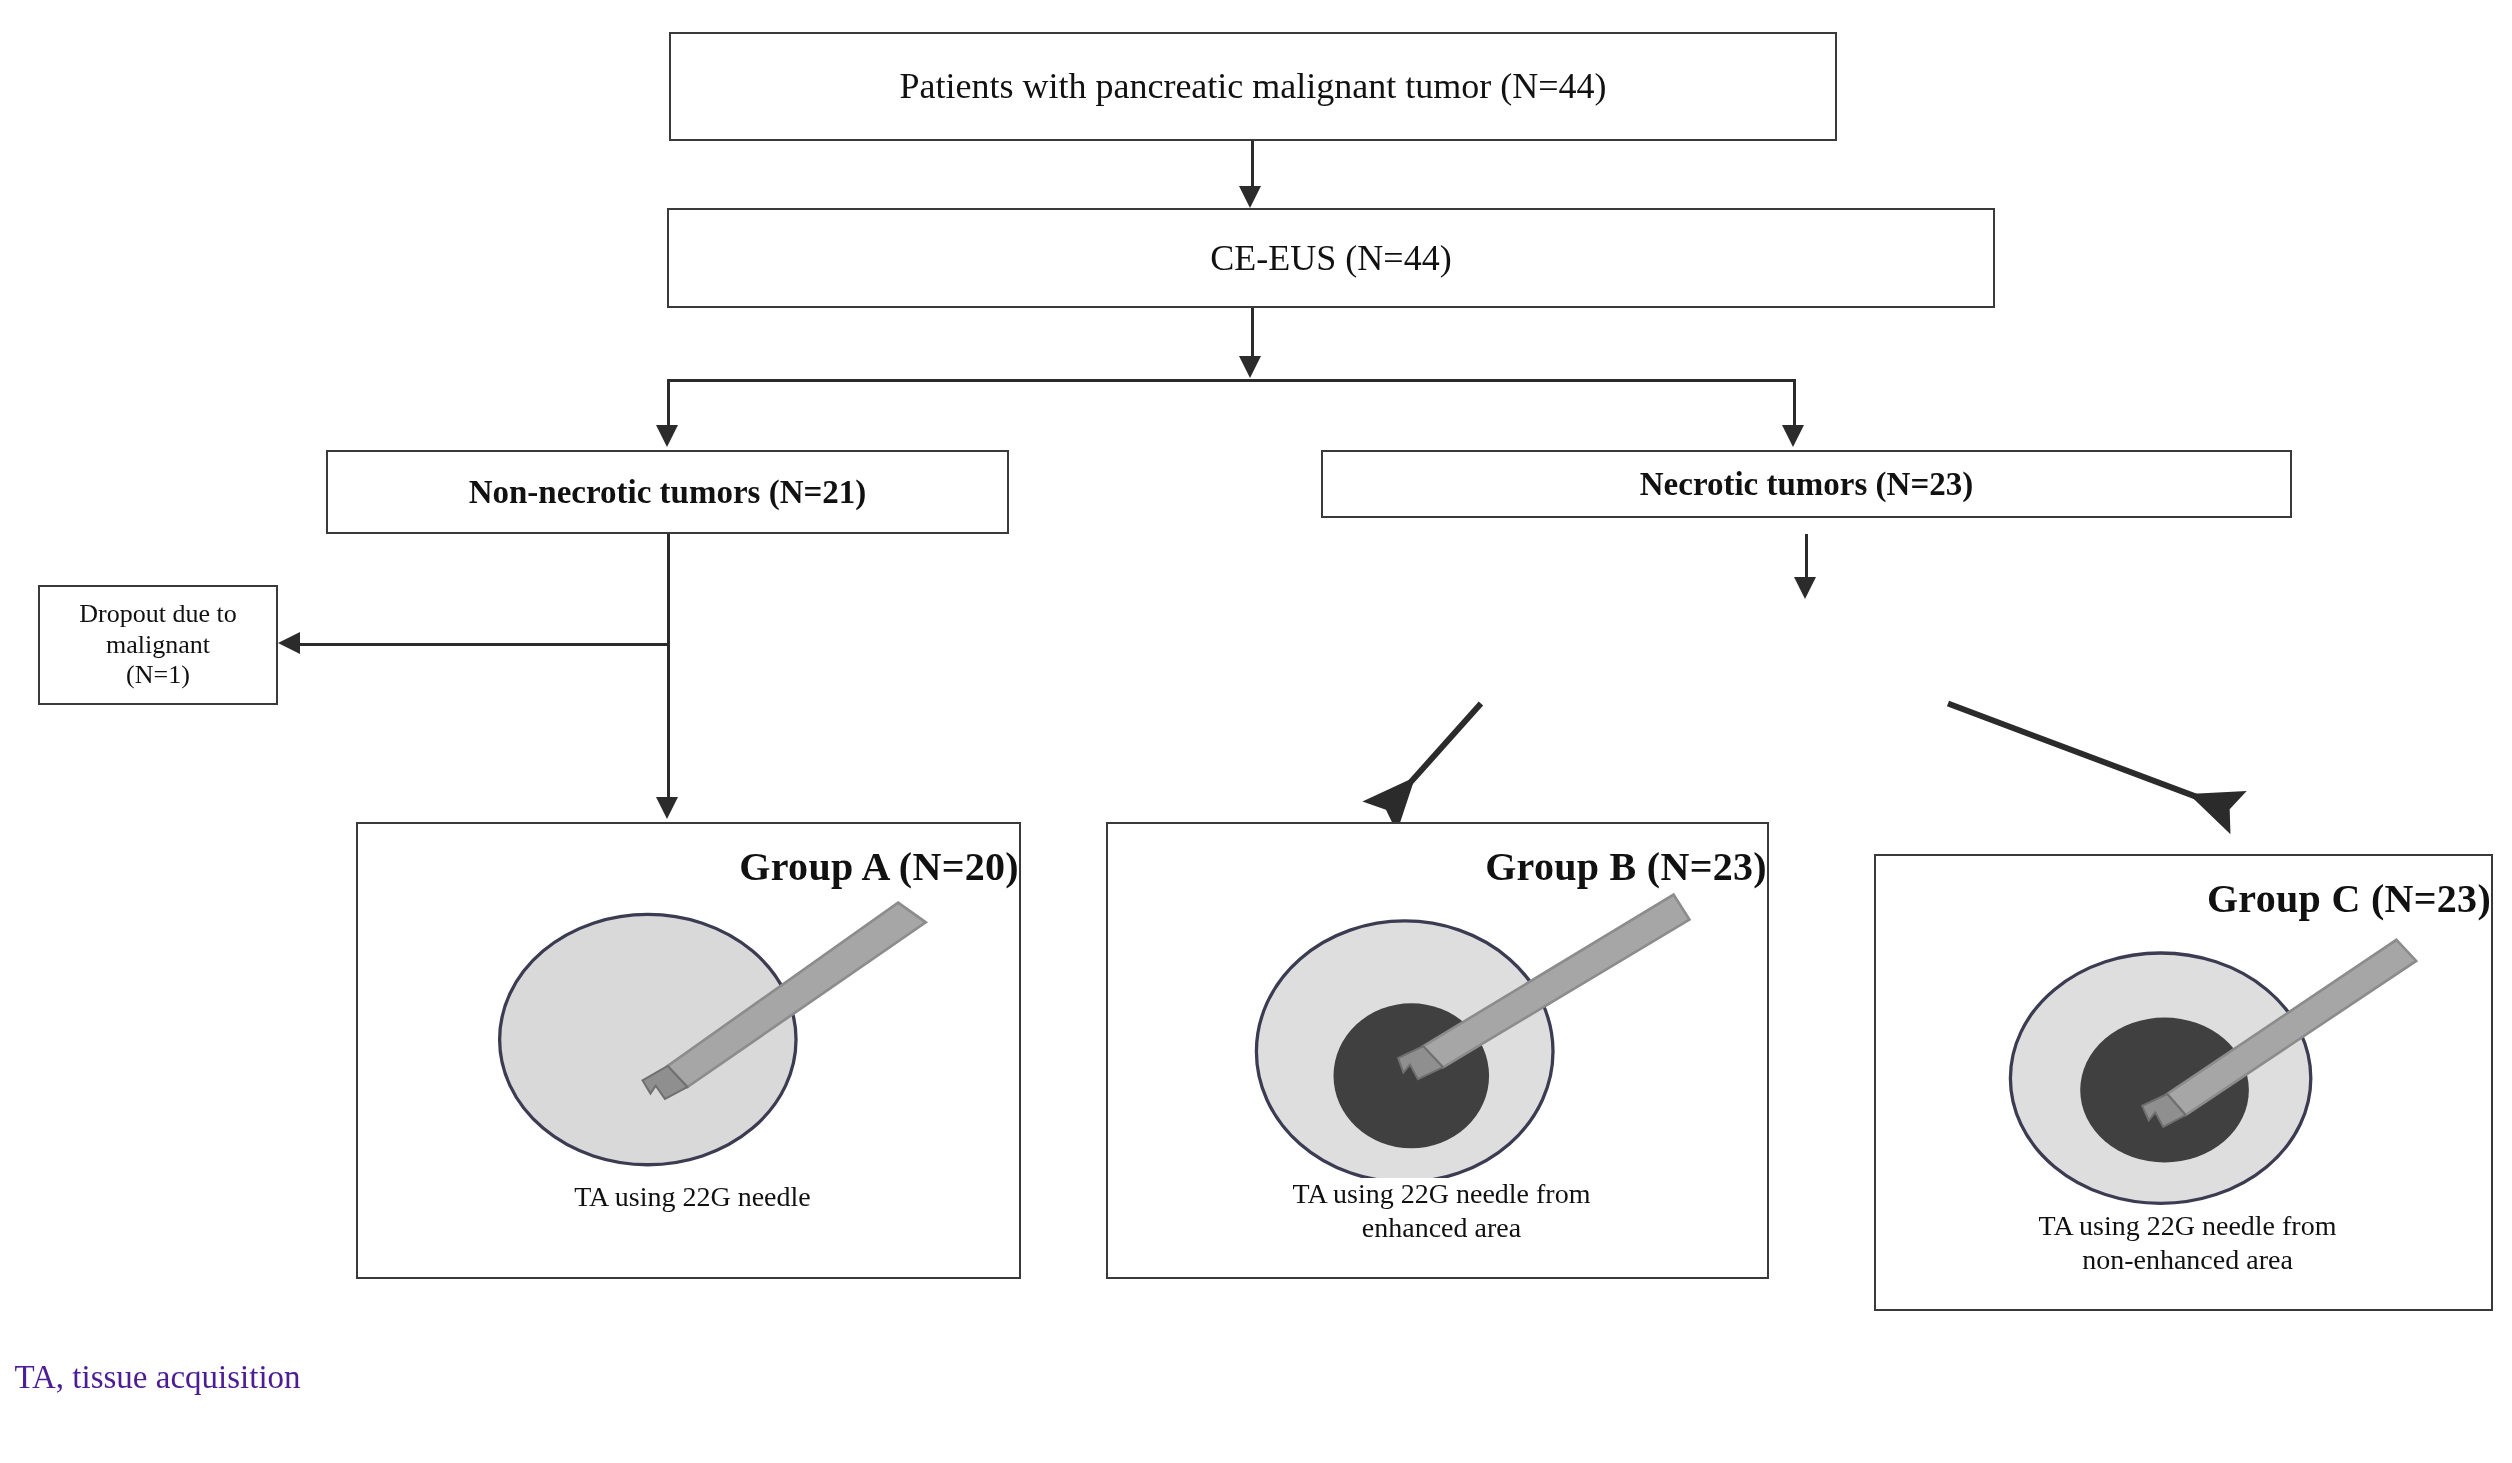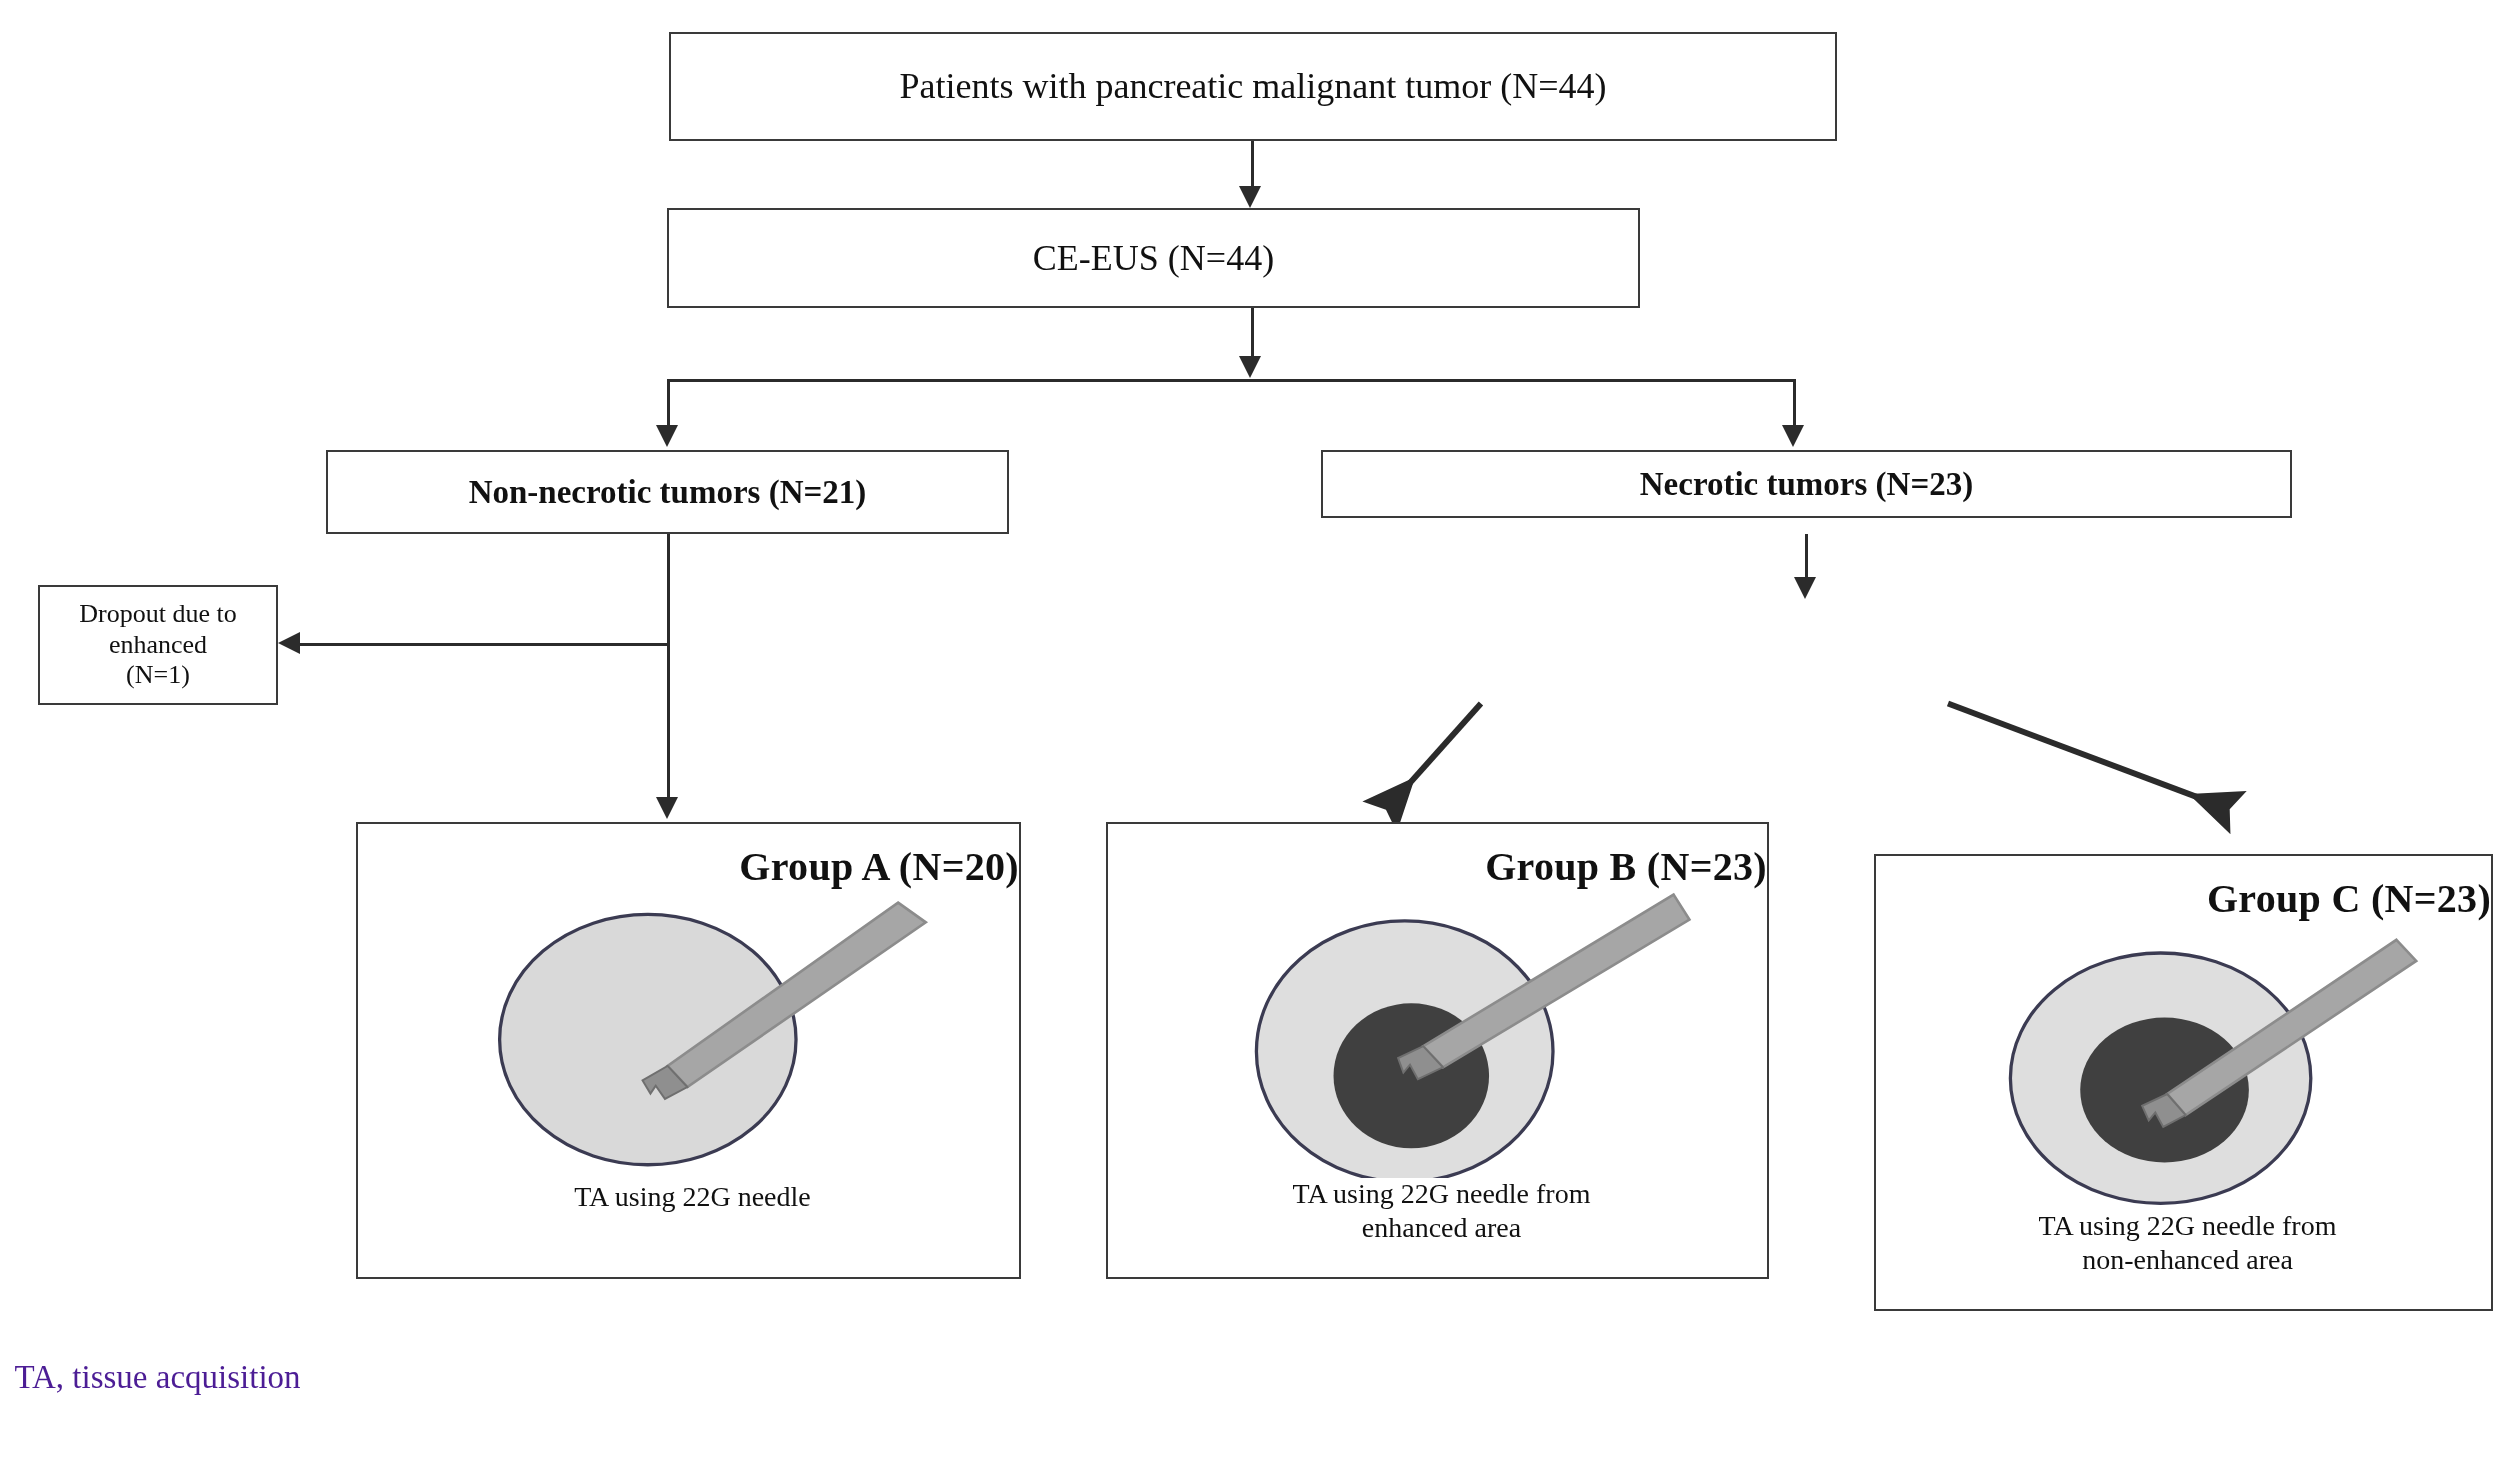--- a/index.html
+++ b/index.html
@@ -34,21 +34,21 @@
     line-height: 1.18;
     padding: 0 1px;
     box-sizing: border-box;
   }
   
   #node-enrolled {
     left: 669px; top: 32px; width: 1168px; height: 109px;
     font-size: 36px;
   }
   #node-ceeus {
-    left: 667px; top: 208px; width: 973px; height: 100px;
+    left: 667px; top: 208px; width: 1328px; height: 100px;
     font-size: 36px;
   }
   #node-nonnecrotic {
     left: 326px; top: 450px; width: 683px; height: 84px;
     font-size: 33px; font-weight: 700;
   }
   #node-necrotic {
     left: 1321px; top: 450px; width: 971px; height: 68px;
     font-size: 33px; font-weight: 700;
   }
@@ -153,21 +153,21 @@
   <div class="node" id="node-nonnecrotic">
     <span class="node-label">Non-necrotic tumors (N=21)</span>
   </div>
 
   <div class="node" id="node-necrotic">
     <span class="node-label">Necrotic tumors (N=23)</span>
   </div>
 
   <div class="node" id="node-dropout">
     <span class="node-label">
-      <span>Dropout due to enhanced</span><br>
+      <span>Dropout due to malignant</span><br>
       <span>(N=1)</span>
     </span>
   </div>
 
 
   <div class="conn conn-v" style="left:1251px; top:141px; height:46px;"></div>
   <div class="arrowhead-down" style="left:1239px; top:186px;"></div>
 
   <div class="conn conn-v" style="left:1251px; top:308px; height:50px;"></div>
   <div class="arrowhead-down" style="left:1239px; top:356px;"></div>

